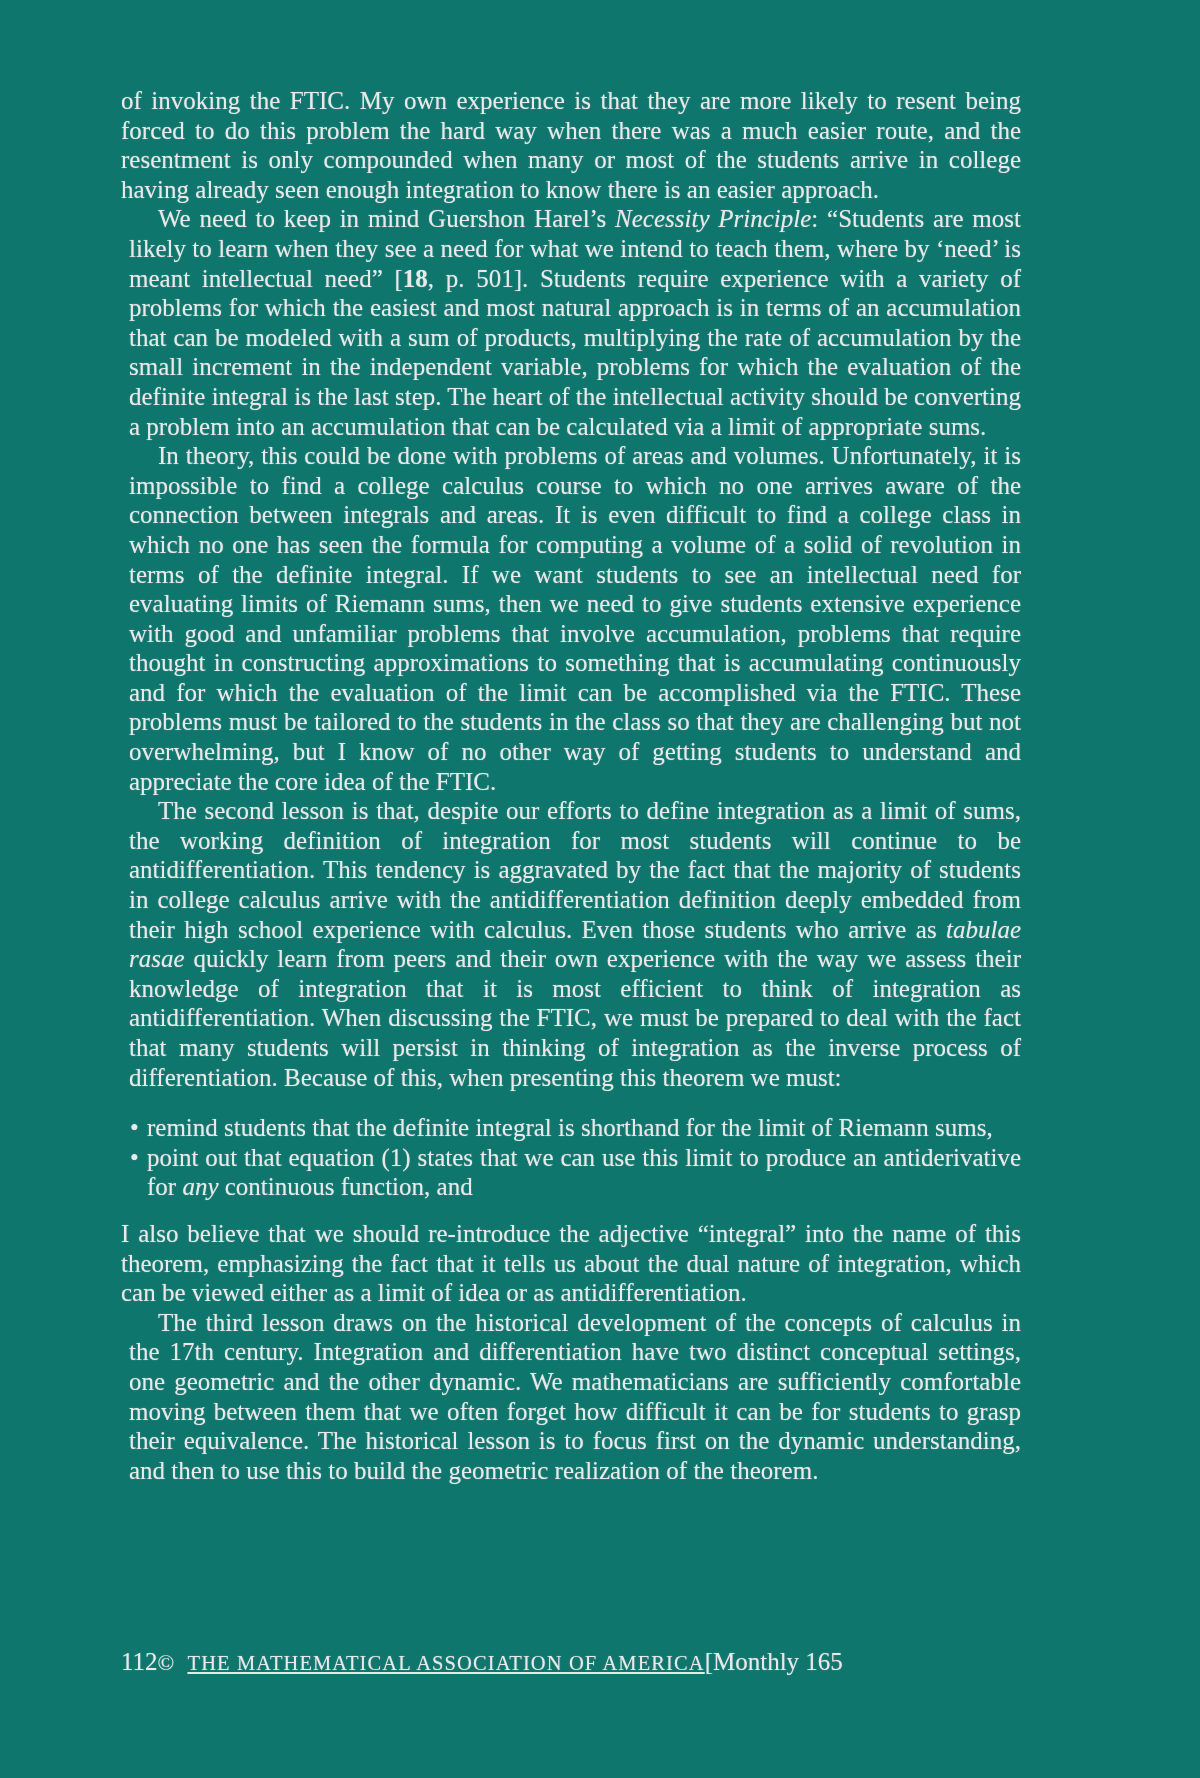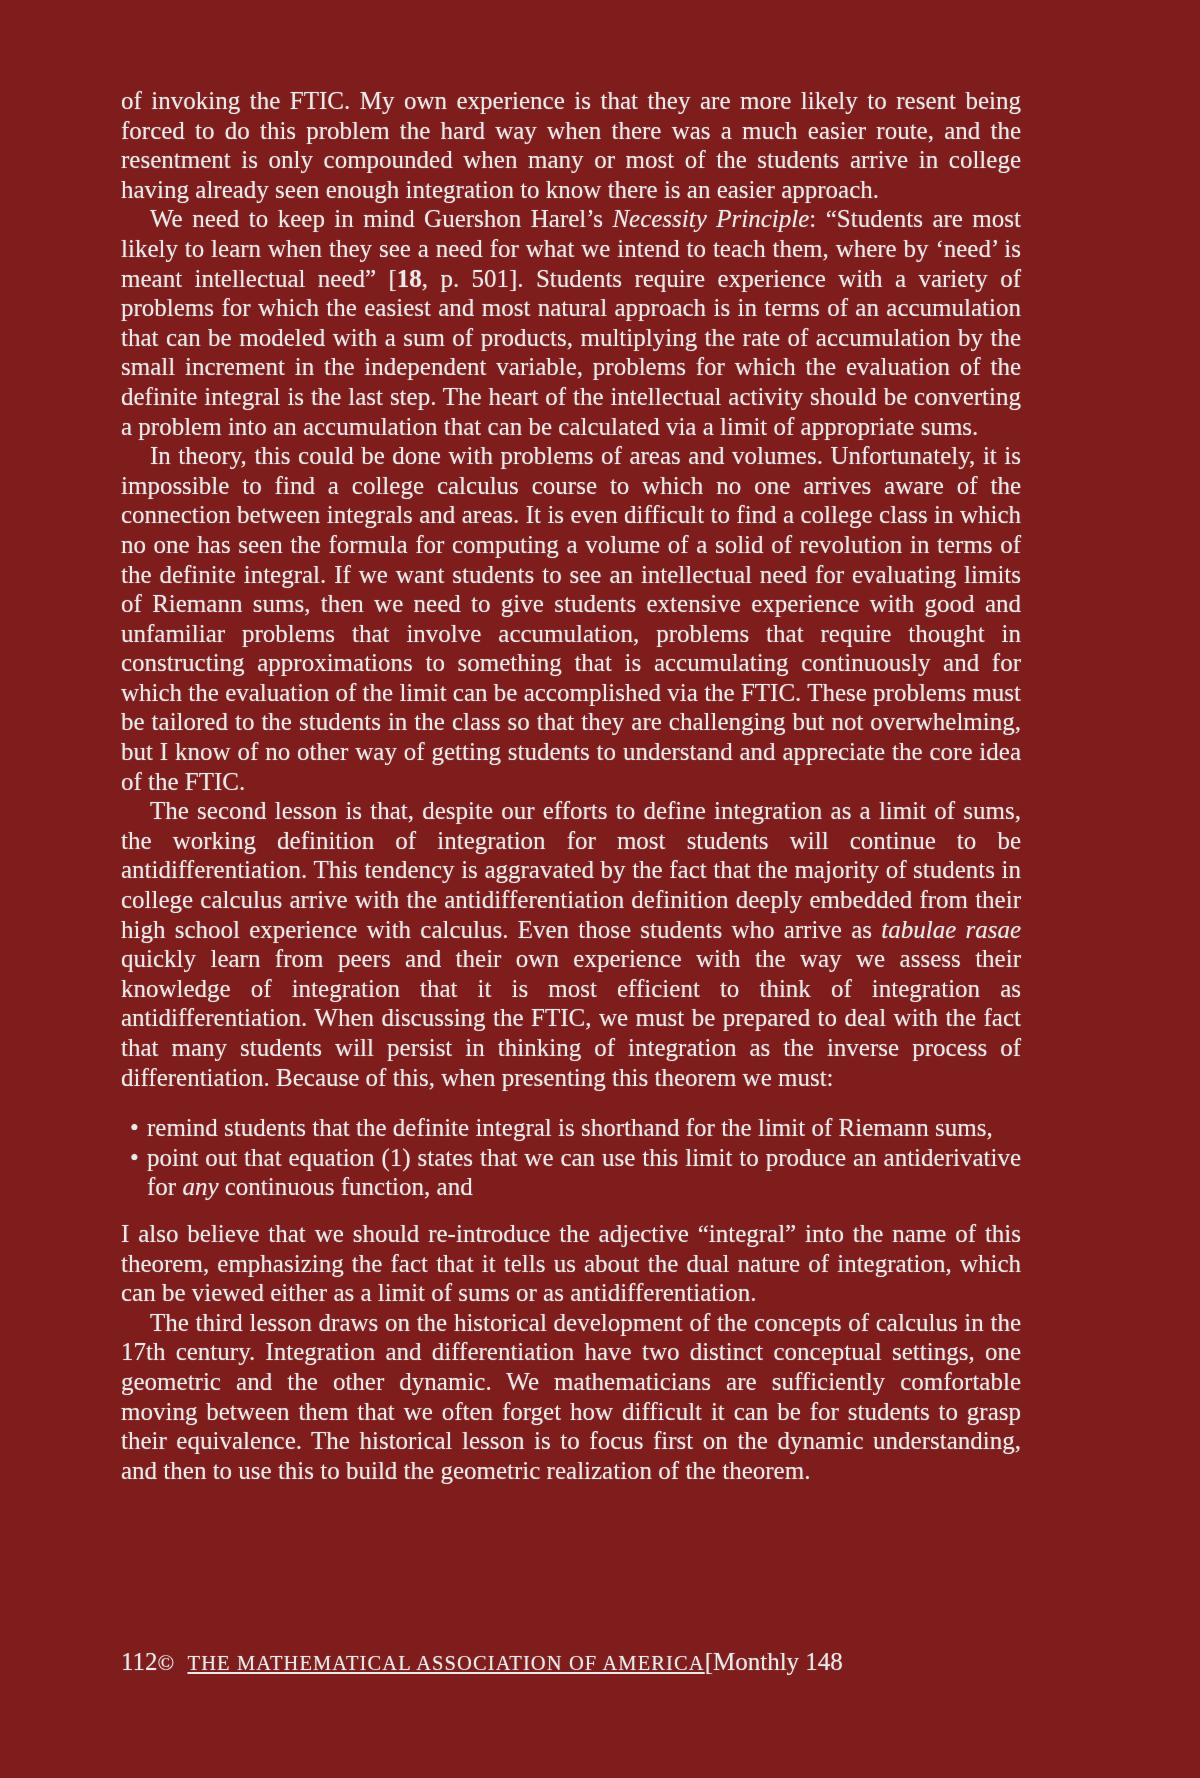--- a/index.html
+++ b/index.html
@@ -10,35 +10,35 @@
   body {
     width: 1200px;
     height: 1778px;
     position: relative;
     overflow: hidden;
     font-family: "Liberation Serif", "DejaVu Serif", serif;
   }
   .page {
     position: absolute;
     inset: 0;
-    background: #7f1d1d;
+    background: #0f766e;
   }
   .page-body {
     position: absolute;
     left: 121px;
     top: 86px;
     width: 900px;
     color: #e9e9e9;
     font-size: 25px;
     line-height: 29.6px;
     text-align: justify;
     text-shadow: 0 0 1.3px rgba(233,233,233,0.45);
   }
   p.para { margin: 0; }
-  p.indent { text-indent: 29px; }
+  p.indent { text-indent: 29px; margin-left: 8px; }
   .it { font-style: italic; }
   .bf { font-weight: bold; }
   ul.bullets {
     list-style: none;
     margin: 21px 0 17px 0;
     padding: 0;
   }
   ul.bullets li {
     position: relative;
     padding-left: 26px;
@@ -80,26 +80,26 @@
 
   <div class="page-body">
       <p class="para"><span>of invoking the FTIC. My own experience is that they are more likely to resent being forced to do this problem the hard way when there was a much easier route, and the resentment is only compounded when many or most of the students arrive in college having already seen enough integration to know there is an easier approach.</span></p>
       <p class="para indent"><span>We need to keep in mind Guershon Harel’s </span><span class="it">Necessity Principle</span><span>: “Students are most likely to learn when they see a need for what we intend to teach them, where by ‘need’ is meant intellectual need” [</span><span class="bf">18</span><span>, p. 501]. Students require experience with a variety of problems for which the easiest and most natural approach is in terms of an accumulation that can be modeled with a sum of products, multiplying the rate of accumulation by the small increment in the independent variable, problems for which the evaluation of the definite integral is the last step. The heart of the intellectual activity should be converting a problem into an accumulation that can be calculated via a limit of appropriate sums.</span></p>
       <p class="para indent"><span>In theory, this could be done with problems of areas and volumes. Unfortunately, it is impossible to find a college calculus course to which no one arrives aware of the connection between integrals and areas. It is even difficult to find a college class in which no one has seen the formula for computing a volume of a solid of revolution in terms of the definite integral. If we want students to see an intellectual need for evaluating limits of Riemann sums, then we need to give students extensive experience with good and unfamiliar problems that involve accumulation, problems that require thought in constructing approximations to something that is accumulating continuously and for which the evaluation of the limit can be accomplished via the FTIC. These problems must be tailored to the students in the class so that they are challenging but not overwhelming, but I know of no other way of getting students to understand and appreciate the core idea of the FTIC.</span></p>
       <p class="para indent"><span>The second lesson is that, despite our efforts to define integration as a limit of sums, the working definition of integration for most students will continue to be antidifferentiation. This tendency is aggravated by the fact that the majority of students in college calculus arrive with the antidifferentiation definition deeply embedded from their high school experience with calculus. Even those students who arrive as </span><span class="it">tabulae rasae</span><span> quickly learn from peers and their own experience with the way we assess their knowledge of integration that it is most efficient to think of integration as antidifferentiation. When discussing the FTIC, we must be prepared to deal with the fact that many students will persist in thinking of integration as the inverse process of differentiation. Because of this, when presenting this theorem we must:</span></p>
       <ul class="bullets">
         <li><span>remind students that the definite integral is shorthand for the limit of Riemann sums,</span></li>
         <li><span>point out that equation (1) states that we can use this limit to produce an antiderivative for </span><span class="it">any</span><span> continuous function, and</span></li>
       </ul>
-      <p class="para"><span>I also believe that we should re-introduce the adjective “integral” into the name of this theorem, emphasizing the fact that it tells us about the dual nature of integration, which can be viewed either as a limit of sums or as antidifferentiation.</span></p>
+      <p class="para"><span>I also believe that we should re-introduce the adjective “integral” into the name of this theorem, emphasizing the fact that it tells us about the dual nature of integration, which can be viewed either as a limit of idea or as antidifferentiation.</span></p>
       <p class="para indent"><span>The third lesson draws on the historical development of the concepts of calculus in the 17th century. Integration and differentiation have two distinct conceptual settings, one geometric and the other dynamic. We mathematicians are sufficiently comfortable moving between them that we often forget how difficult it can be for students to grasp their equivalence. The historical lesson is to focus first on the dynamic understanding, and then to use this to build the geometric realization of the theorem.</span></p>
     </div>
 
   <div class="footer">
     <span>112</span>
     <span class="pubwrap">
       <span class="copy">©</span>
       <span class="pub">THE MATHEMATICAL ASSOCIATION OF AMERICA</span>
     </span>
-    <span>[Monthly 148</span>
+    <span>[Monthly 165</span>
   </div>
 
 </div>
 
 </body></html>

